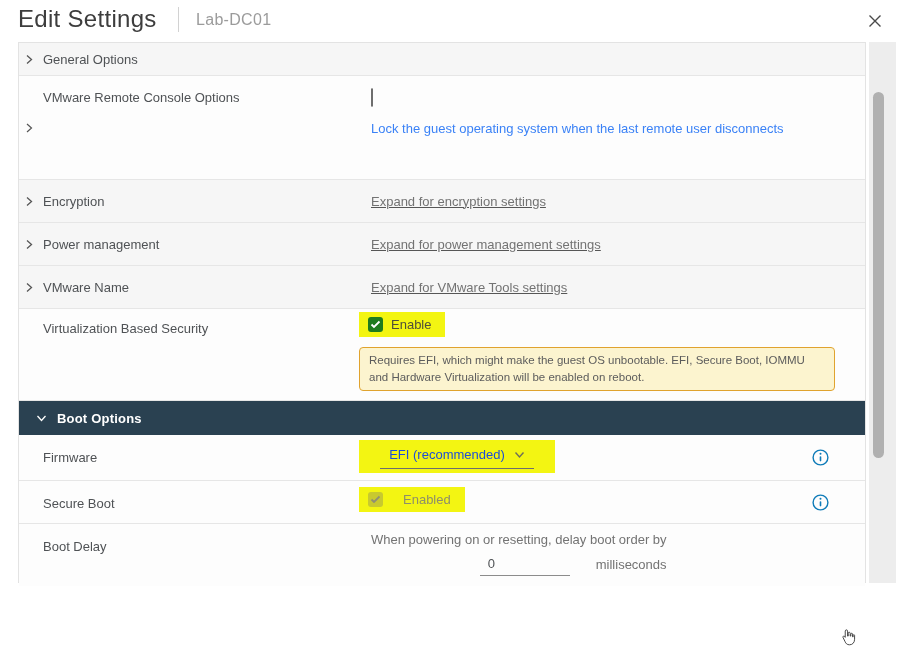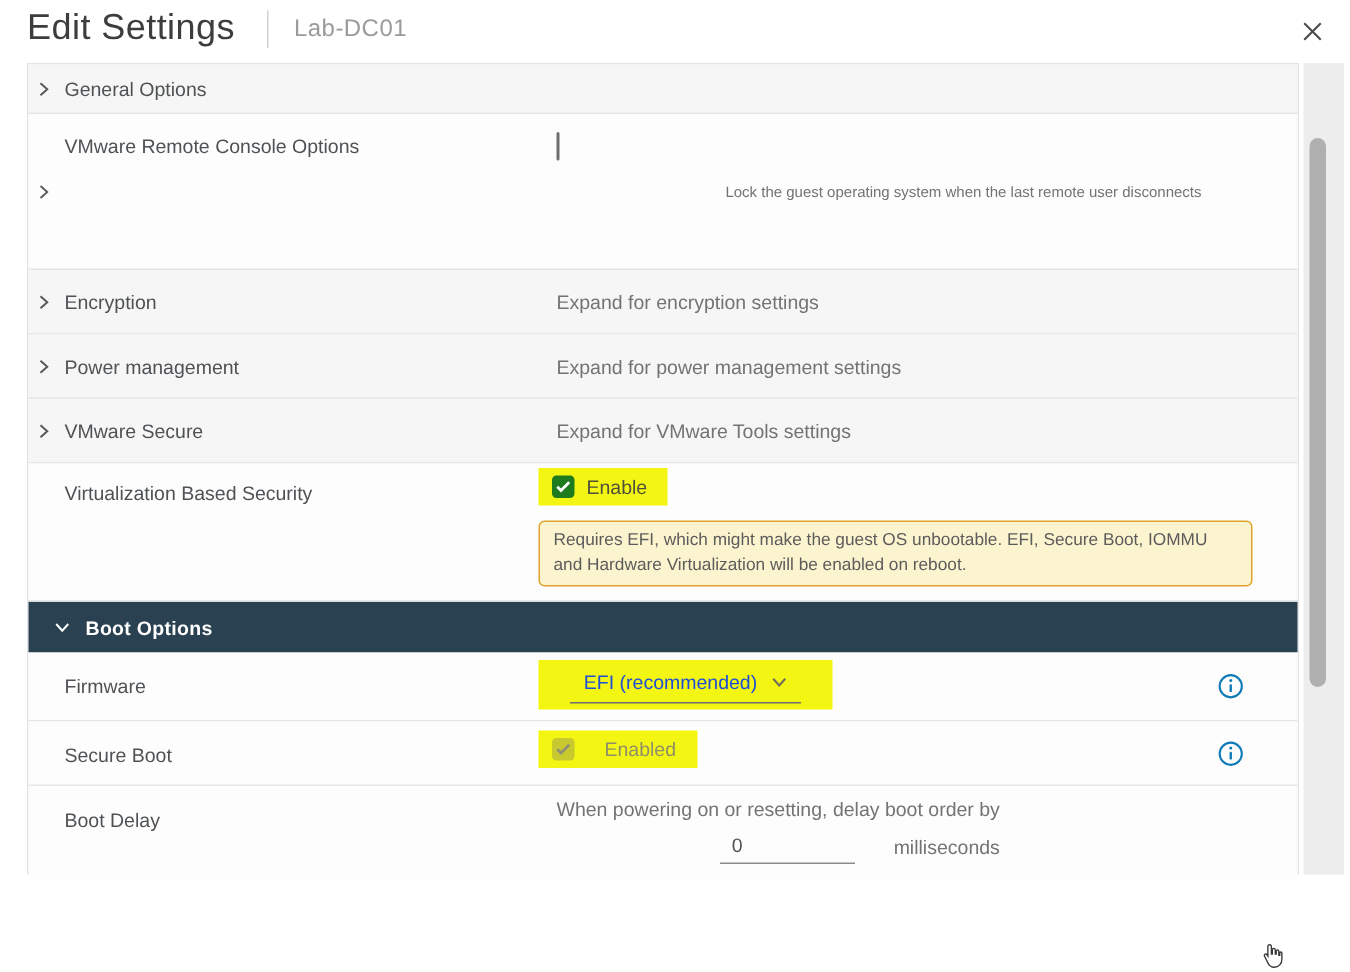--- a/index.html
+++ b/index.html
@@ -32,24 +32,24 @@
   .label-line { display: flex; align-items: center; padding-left: 5px; }
   .gray-text { font-size: 13px; color: #737373; }
 
   .r-general { height: 33px; align-items: center; }
   .r-general .value-col { align-items: center; }
 
   .r-vmrc { height: 104px; }
   .r-vmrc .label-line { padding-top: 14px; padding-left: 24px; }
   .r-vmrc .sub-chev { position: absolute; left: 5px; top: 46px; }
   .vmrc-right { padding-top: 13px; margin-left: 12px; }
-  .vmrc-desc { margin-top: 6px; font-size: 10px; color: #737373; line-height: 31px; width: 430px; text-align: right; }
+  .vmrc-desc { margin-top: 6px; font-size: 13px; color: #3b82f6; line-height: 31px; width: 430px; }
 
   .r-expand { height: 43px; align-items: center; }
-  .r-expand .value-col { align-items: flex-end; }
+  .r-expand .value-col { align-items: flex-end; text-decoration: underline; }
 
   .r-vbs { height: 92px; }
   .r-vbs .label-line { padding-top: 12px; padding-left: 24px; }
   .vbs-right { display: flex; flex-direction: column; align-items: flex-start; padding-top: 3px; }
 
   .indent12 { margin-left: 12px; }
 
   
   .checkbox-empty { width: 15px; height: 15px; border: 1px solid #6e6e6e; border-radius: 3px; background: #fff; }
   .checkbox-green { width: 15px; height: 15px; border-radius: 3px; background: #1e7b1e;
@@ -182,21 +182,21 @@
       </div>
     </div>
 
     <div class="row shaded r-expand">
       <div class="label-col label-line">
         <span class="chev">
           <svg width="10" height="11" viewBox="0 0 10 11">
               <path d="M3 1.5 L7.5 5.5 L3 9.5" fill="none" stroke="#565656" stroke-width="1.3"></path>
             </svg>
         </span>
-        <span class="row-label">VMware Secure</span>
+        <span class="row-label">VMware Name</span>
       </div>
       <div class="value-col">
         <span class="gray-text indent12">Expand for VMware Tools settings</span>
       </div>
     </div>
 
     <div class="row plain r-vbs">
       <div class="label-col">
         <div class="label-line">
           <span class="row-label">Virtualization Based Security</span>

